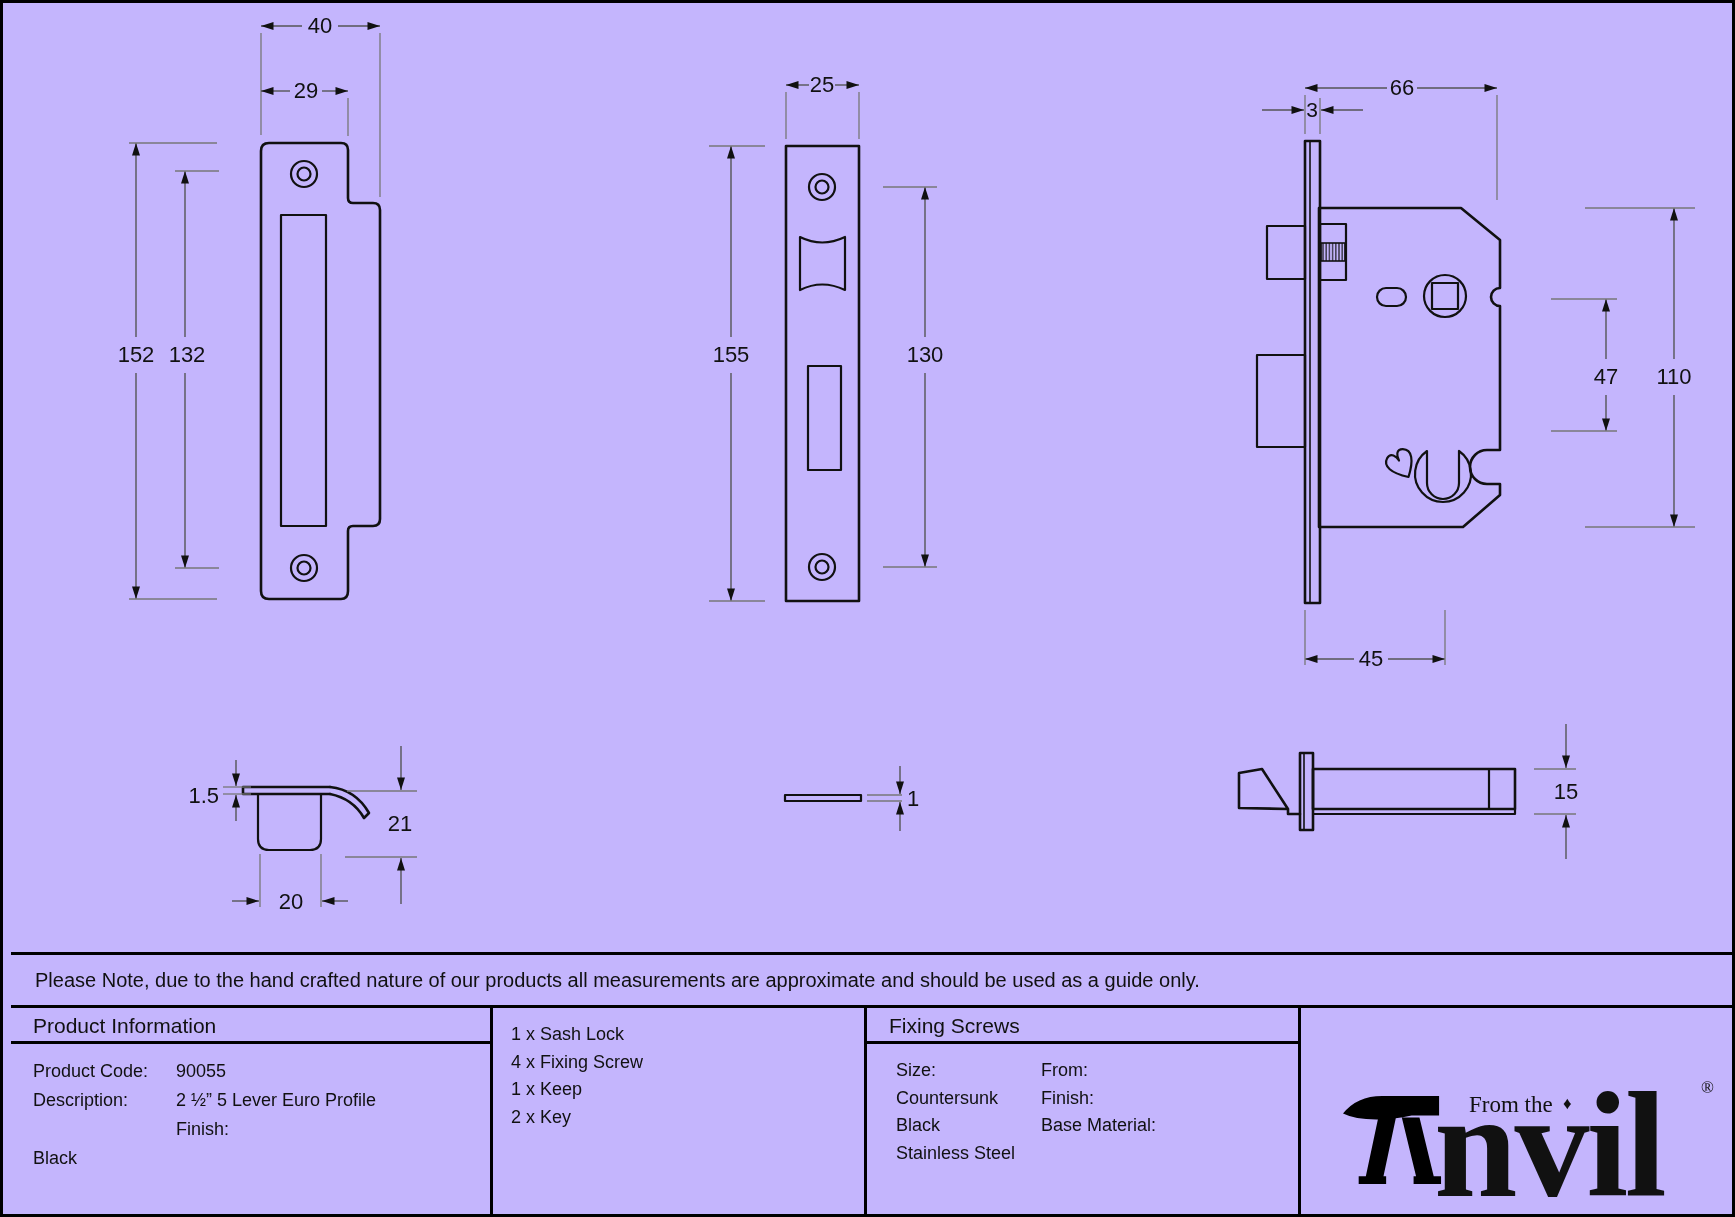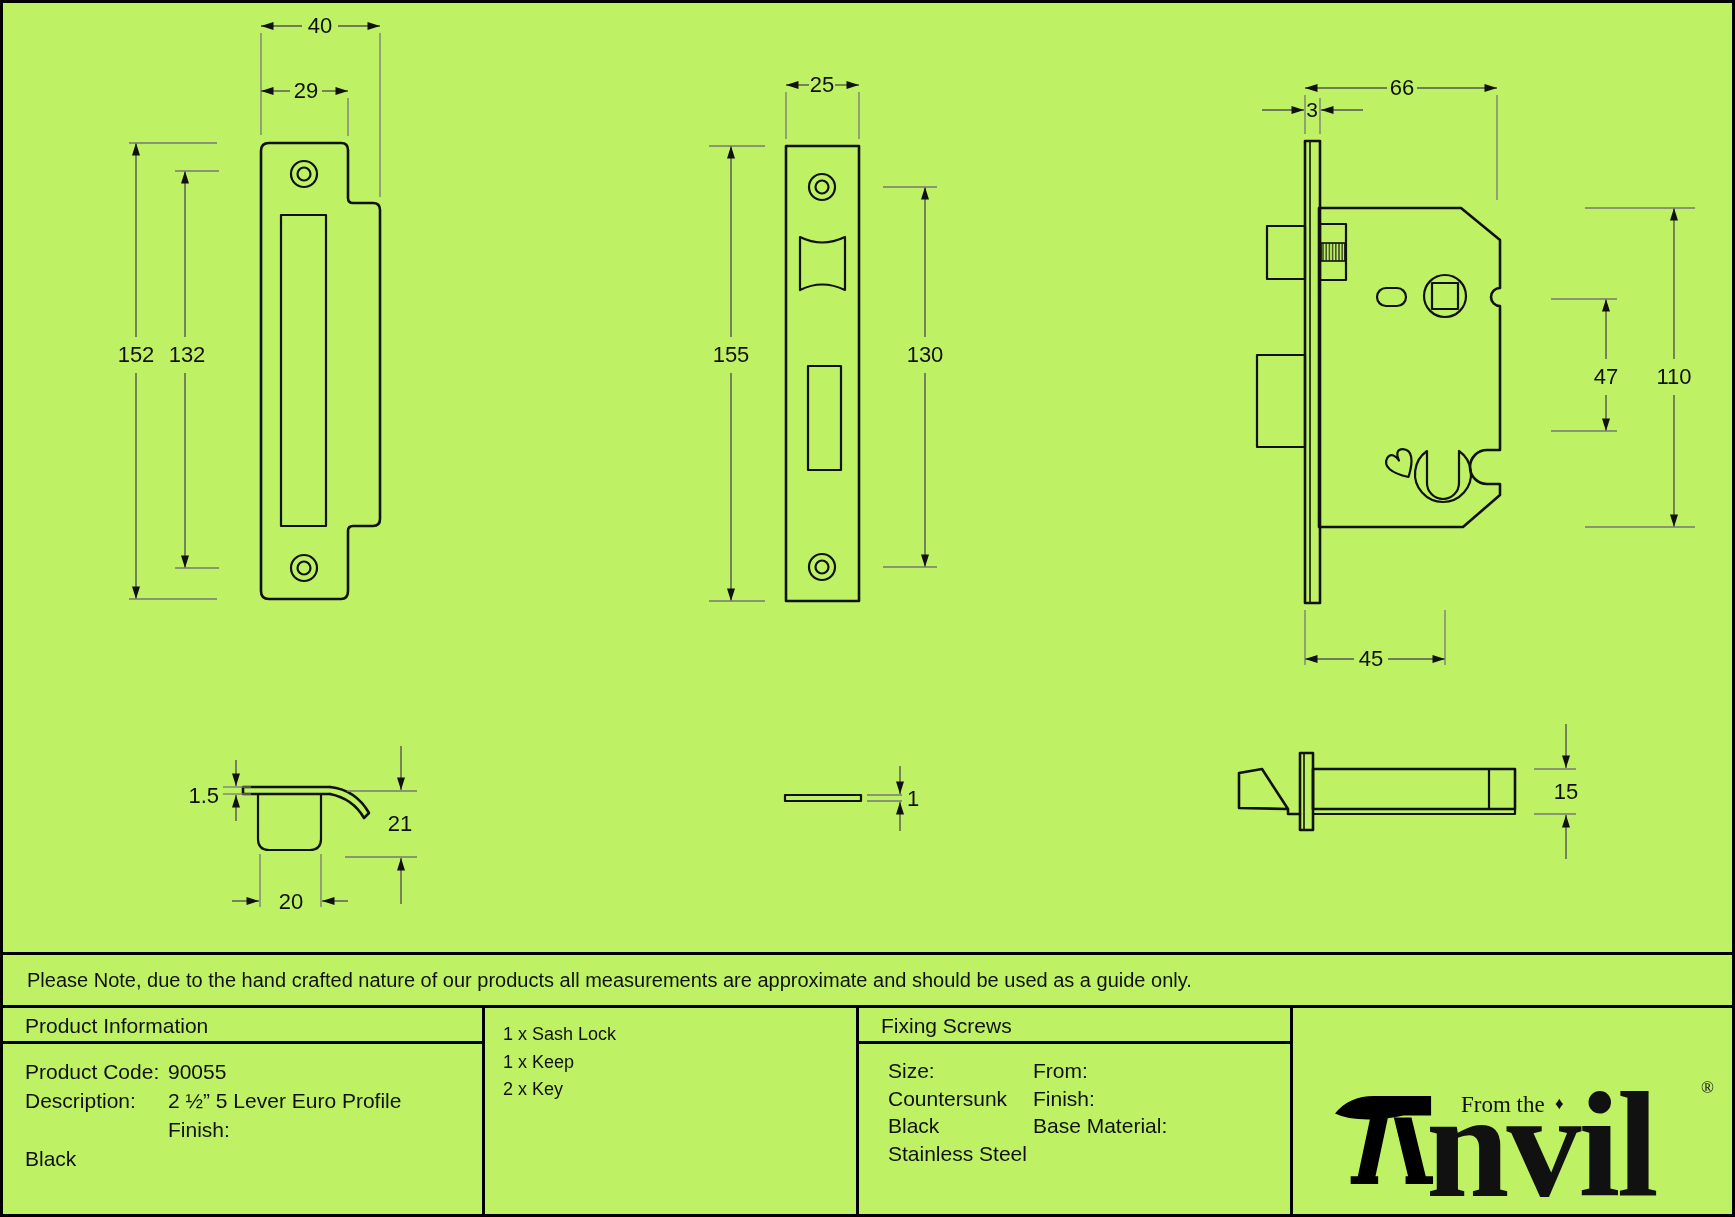--- a/index.html
+++ b/index.html
@@ -1,38 +1,38 @@
 <!DOCTYPE html>
 <html><head>
 <meta charset="utf-8">
 <style>
   html,body{margin:0;padding:0;background:#e8e8e8;}
   .page{
     width:1735px;height:1217px;box-sizing:border-box;position:relative;
-    background:#bef264;border:3px solid #000;
+    background:#c4b5fd;border:3px solid #000;
     font-family:"Liberation Sans",sans-serif;color:#111;overflow:hidden;
   }
   svg.drawings{position:absolute;top:0;left:0;display:block;}
   .outline{fill:none;stroke:#111;stroke-width:2.6;stroke-linejoin:round;stroke-linecap:round;}
   .outline2{fill:none;stroke:#111;stroke-width:2.2;stroke-linejoin:round;}
   .thin{fill:none;stroke:#111;stroke-width:1.6;}
   .dimline{stroke:#555;stroke-width:1.4;fill:none;}
   .extline{stroke:#777;stroke-width:1.3;fill:none;}
   .dimtext{font:22px "Liberation Sans",sans-serif;fill:#111;}
   .dimtext.small{font-size:21px;}
 
-  .bottom{position:absolute;left:0;right:0;bottom:0;}
+  .bottom{position:absolute;left:8px;right:0;bottom:0;}
   .note{height:50px;border-top:3px solid #000;border-bottom:3px solid #000;
         display:flex;align-items:center;padding-left:24px;font-size:20px;}
   .tbl{display:grid;grid-template-columns:482px 374px 434px auto;height:206px;}
   .col{border-right:3px solid #000;position:relative;overflow:hidden;}
   .col.last{border-right:none;}
   .hdr{height:36px;border-bottom:3px solid #000;box-sizing:border-box;
        padding:6px 0 0 22px;font-size:21px;}
-  .kv{padding:13px 0 0 22px;font-size:21px;line-height:29px;
+  .kv{padding:13px 0 0 22px;font-size:18px;line-height:29px;
       display:grid;grid-template-columns:143px auto;}
   .kv.fs{grid-template-columns:145px auto;line-height:27.5px;padding-left:29px;}
   .list{padding:13px 0 0 18px;font-size:18px;line-height:27.5px;}
   .logo-cell span{position:absolute;white-space:nowrap;}
   .logo-from{left:168px;top:84px;font:23px "Liberation Serif",serif;}
   .logo-diamond{left:262px;top:86px;font-size:17px;font-family:"Liberation Serif",serif;}
   .logo-nvil{left:133px;top:62px;font:700 150px/1 "Liberation Serif",serif;letter-spacing:-3px;}
   .logo-reg{right:18px;top:70px;font:17px "Liberation Serif",serif;}
   .anvil-a{position:absolute;left:42px;top:78px;}
 </style>
@@ -219,20 +219,21 @@
         <span>2 ½” 5 Lever Euro Profile</span>
         <span></span>
         <span>Finish:</span>
         <span>Black</span>
       </div>
     </div>
 
     <div class="col">
       <div class="list">
         <div>1 x Sash Lock</div>
+        <div>4 x Fixing Screw</div>
         <div>1 x Keep</div>
         <div>2 x Key</div>
       </div>
     </div>
 
     <div class="col">
       <div class="hdr">Fixing Screws</div>
       <div class="kv fs">
         <span>Size:</span>
         <span>From:</span>

